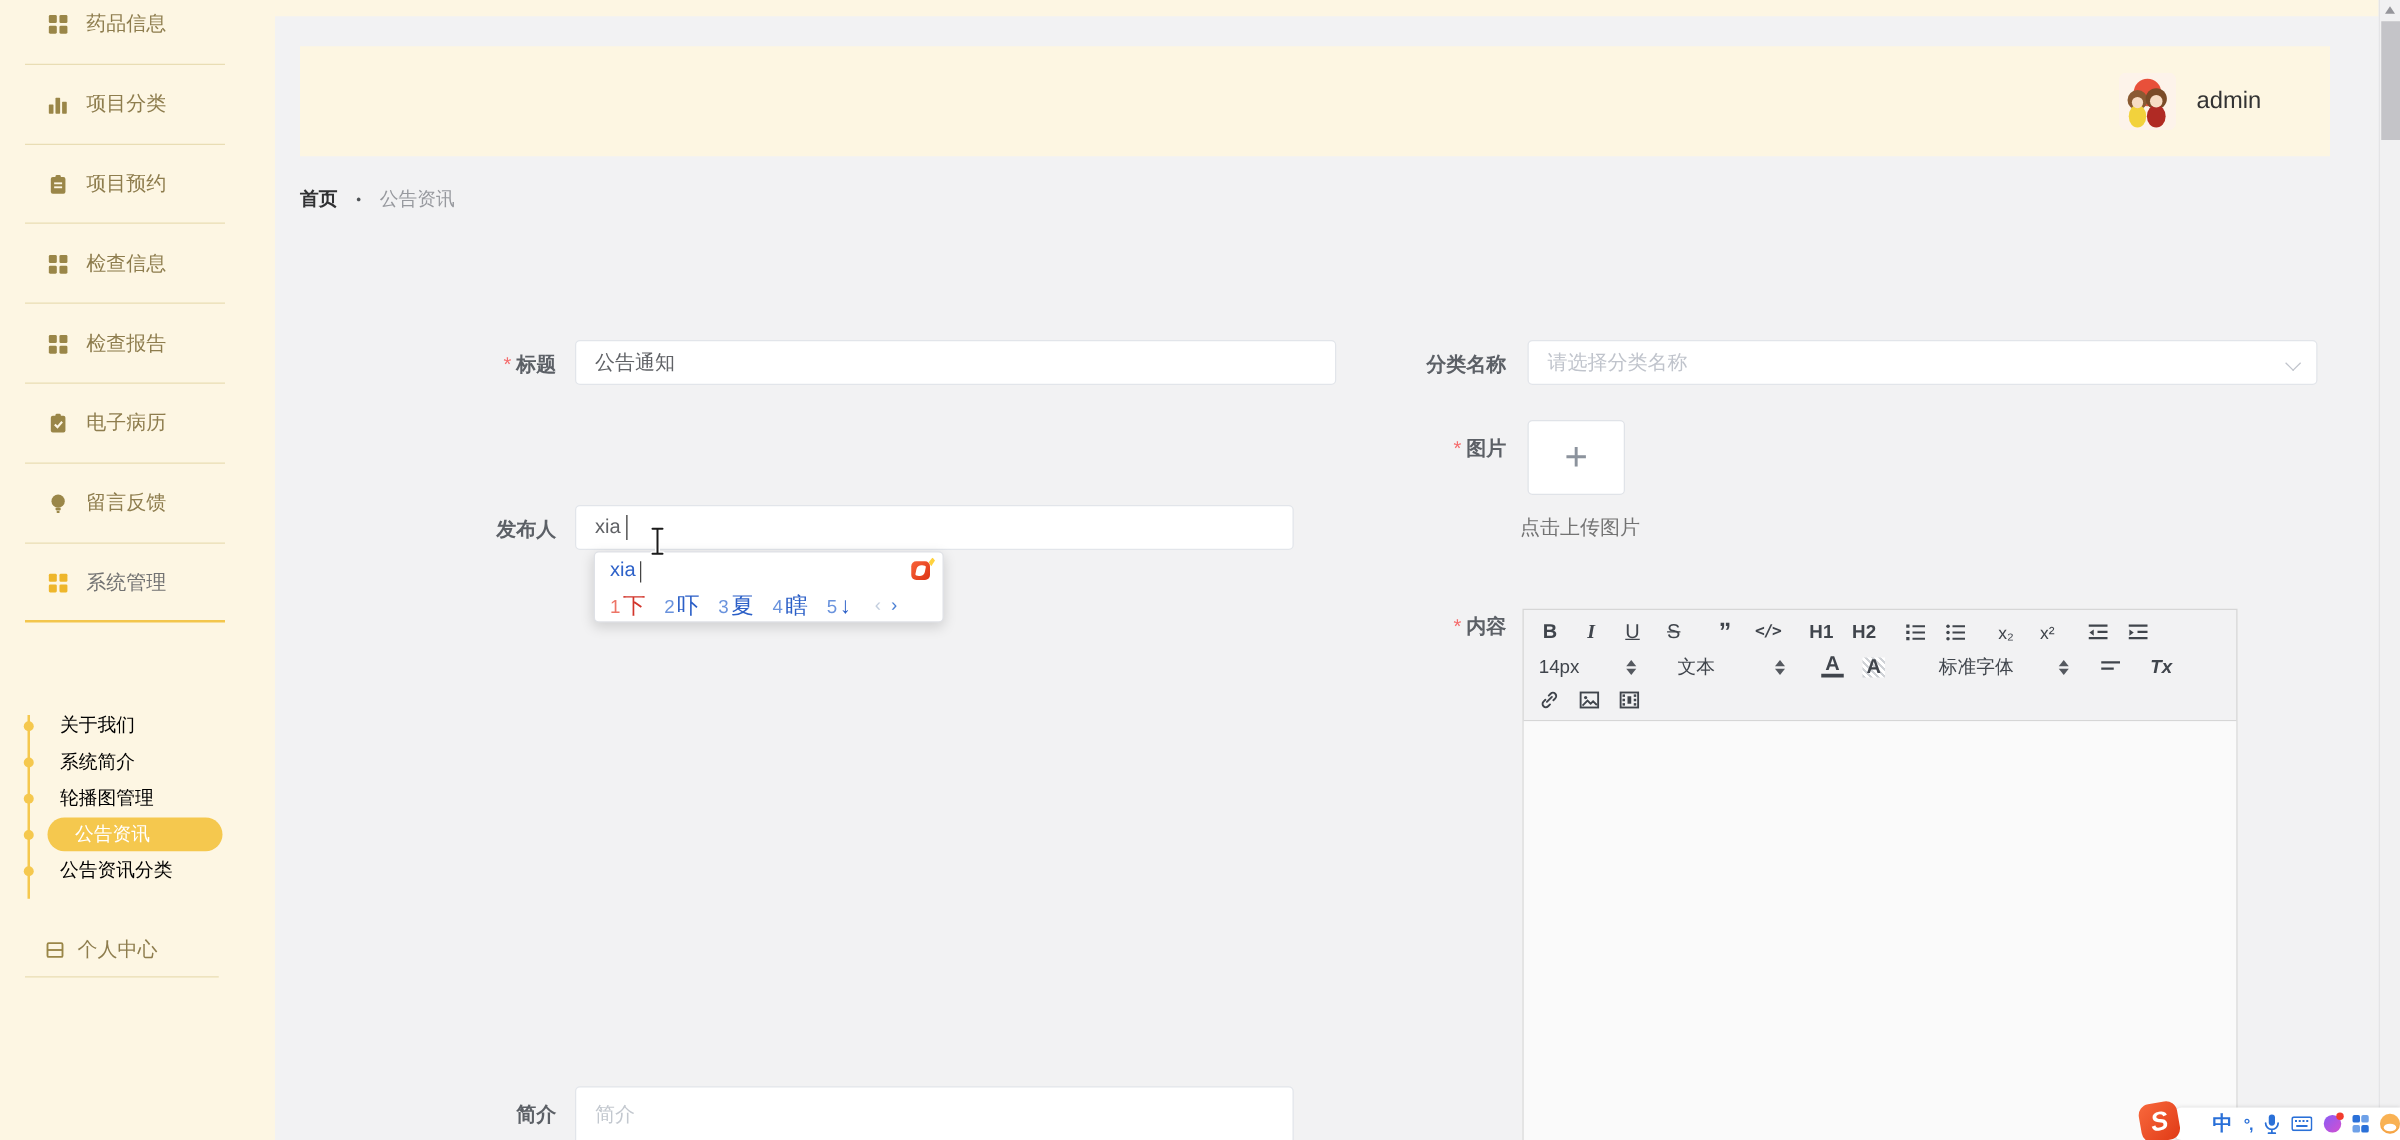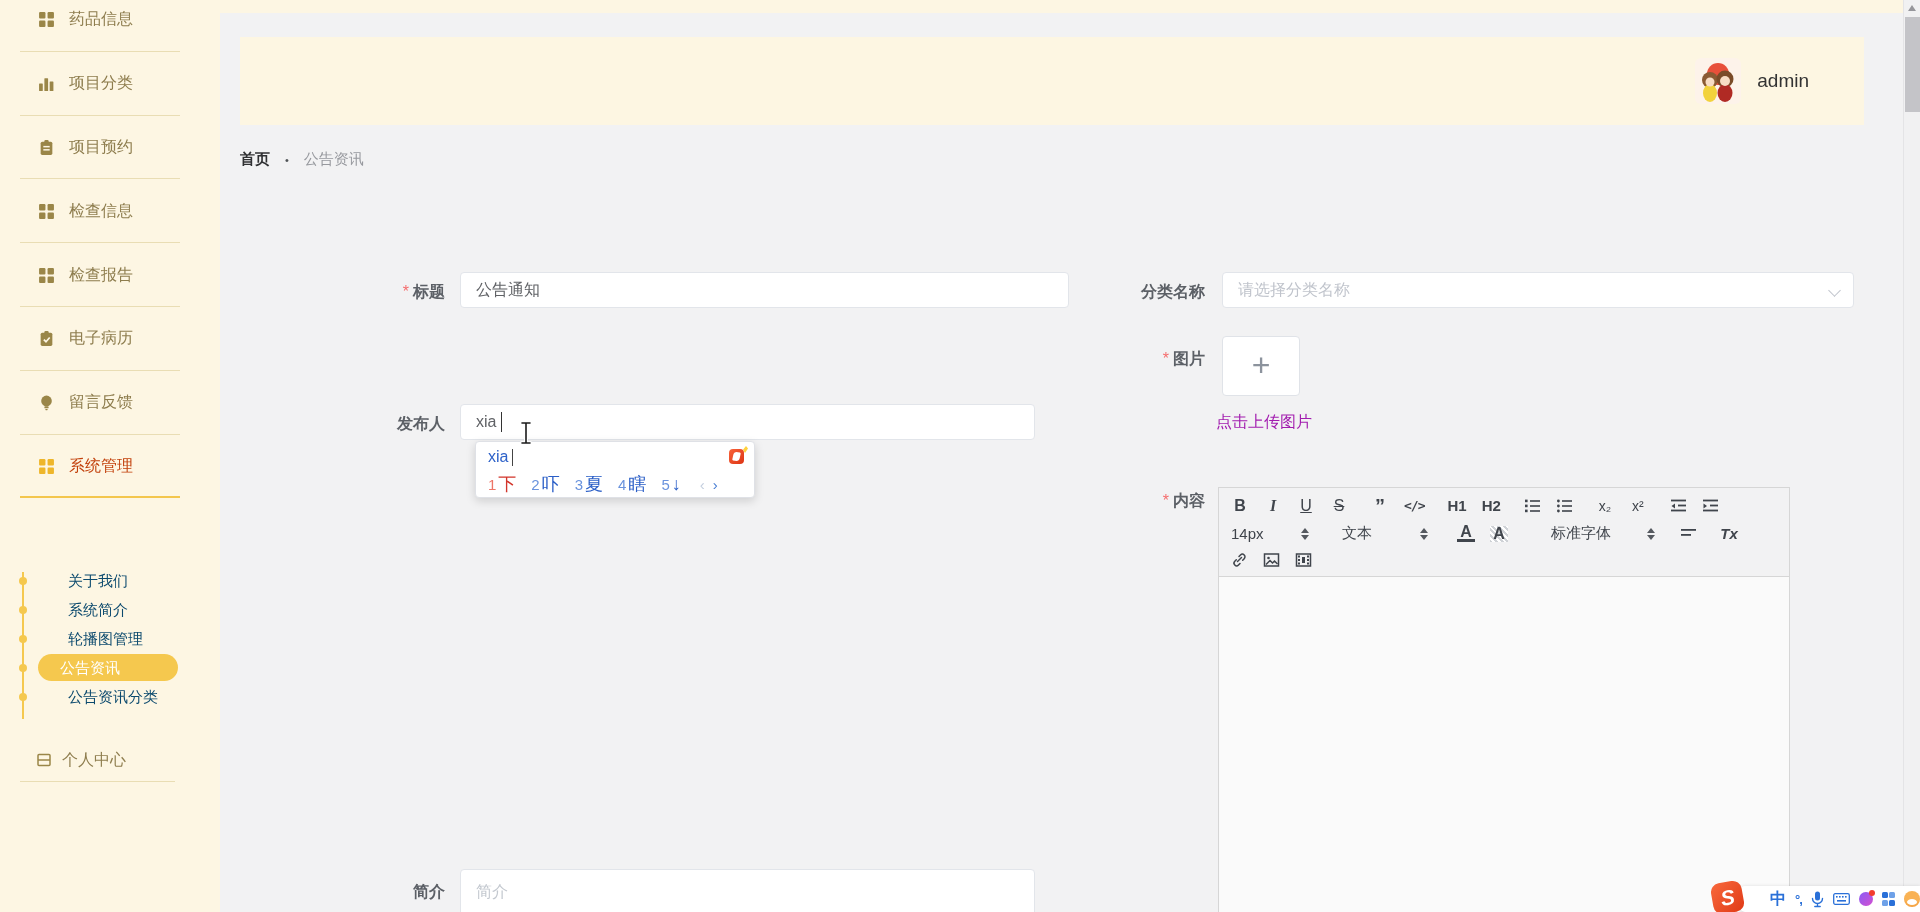--- a/index.html
+++ b/index.html
@@ -8,28 +8,28 @@
   .screen { position:relative; width:1920px; height:912px; overflow:hidden; background:#f2f2f3; }
 
   
   .sidebar { position:absolute; left:0; top:0; width:220px; height:912px; background:#fdf6e3; z-index:5; }
   .menu { position:absolute; top:-12px; left:0; right:0; }
   .menu-item { position:relative; height:63.8px; display:flex; align-items:center; padding-left:38px; gap:14px;
                color:#8e7d4e; font-size:16px; cursor:pointer; }
   .menu-item::after { content:""; position:absolute; left:20px; right:40px; bottom:0; height:1px; background:#e9ddb4; }
   .menu-item .mi-icon { width:17px; height:17px; display:inline-flex; color:#9a8648; flex:none; }
   .menu-item .mi-icon svg { width:100%; height:100%; }
-  .menu-item.active { color:#c2410c; }
+  .menu-item.active { color:#737373; }
   .menu-item.active .mi-icon { color:#eeb62b; }
   .menu-item.active::after { background:#f3c64d; height:2px; }
 
   .submenu { position:absolute; top:566px; left:0; right:0; }
   .submenu::before { content:""; position:absolute; left:22px; top:6px; bottom:-8px; width:2px; background:#f5c84e; }
-  .sub-item { position:relative; height:29px; line-height:29px; padding-left:68px; font-size:15px;
-              color:#0c4a6e; cursor:pointer; }
+  .sub-item { position:relative; height:29px; line-height:29px; padding-left:48px; font-size:15px;
+              color:#000000; cursor:pointer; }
   .sub-item::before { content:""; position:absolute; left:19px; top:50%; margin-top:-4px; width:8px; height:8px;
                       border-radius:50%; background:#f5c84e; }
   .sub-item.active { margin:1px 42px 1px 38px; padding-left:22px; height:27px; line-height:27px;
                      border-radius:14px; background:#f5c84e; color:#fff; }
   .sub-item.active::before { left:-19px; }
 
   .personal { position:absolute; top:738px; left:0; right:0; height:44px; display:flex; align-items:center;
               padding-left:36px; gap:10px; color:#8e7d4e; font-size:16px; cursor:pointer; }
   .personal::after { content:""; position:absolute; left:20px; right:45px; bottom:0; height:1px; background:#e9ddb4; }
   .personal .mi-icon { width:16px; height:16px; color:#9a8648; }
@@ -65,21 +65,21 @@
   .select-placeholder { font-size:16px; color:#c0c4cc; }
   .select-caret { position:absolute; right:14px; top:13px; width:9px; height:9px;
                   border-left:1.5px solid #c0c4cc; border-bottom:1.5px solid #c0c4cc; transform:rotate(-45deg); }
 
   .caret-line { position:absolute; width:1px; background:#333; }
 
   .upload-box { position:absolute; left:1002px; top:336px; width:78px; height:60px; background:#fff;
                 border:1px solid #e0e3e8; border-radius:4px; display:flex; align-items:center; justify-content:center;
                 cursor:pointer; }
   .upload-plus { font-size:32px; font-weight:200; color:#8c939d; line-height:1; margin-top:-3px; }
-  .upload-hint { position:absolute; left:996px; top:412px; font-size:16px; color:#a21caf; }
+  .upload-hint { position:absolute; left:996px; top:412px; font-size:16px; color:#737373; }
 
   
   .ime-popup { position:absolute; left:255px; top:441px; width:280px; height:57px; background:#fff;
                border:1px solid #dfe1e6; border-radius:4px; box-shadow:0 3px 10px rgba(0,0,0,.15); z-index:20; }
   .ime-comp { position:absolute; left:12px; top:6px; font-size:16px; color:#2e62c9; }
   .ime-comp-caret { position:absolute; left:36px; top:7px; height:17px; width:1px; background:#444; }
   .ime-logo { position:absolute; right:10px; top:7px; width:15px; height:15px; border-radius:4px;
               background:linear-gradient(135deg,#f8633a,#dd3414); }
   .ime-logo::before { content:""; position:absolute; left:4px; top:3px; width:7px; height:9px; border-radius:4px 1px 4px 1px;
               background:#fff; transform:rotate(12deg); }

